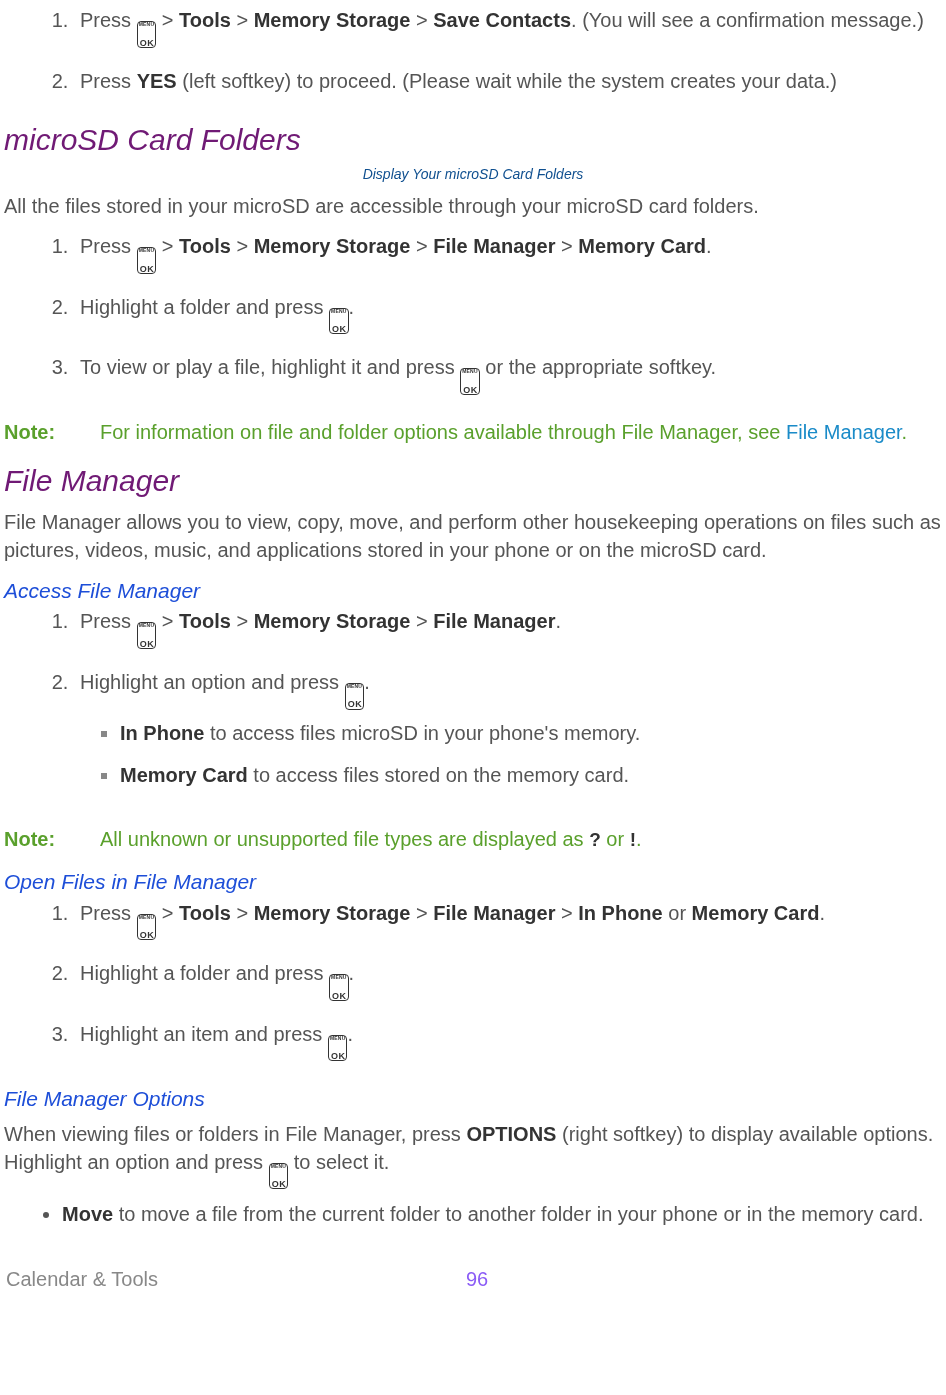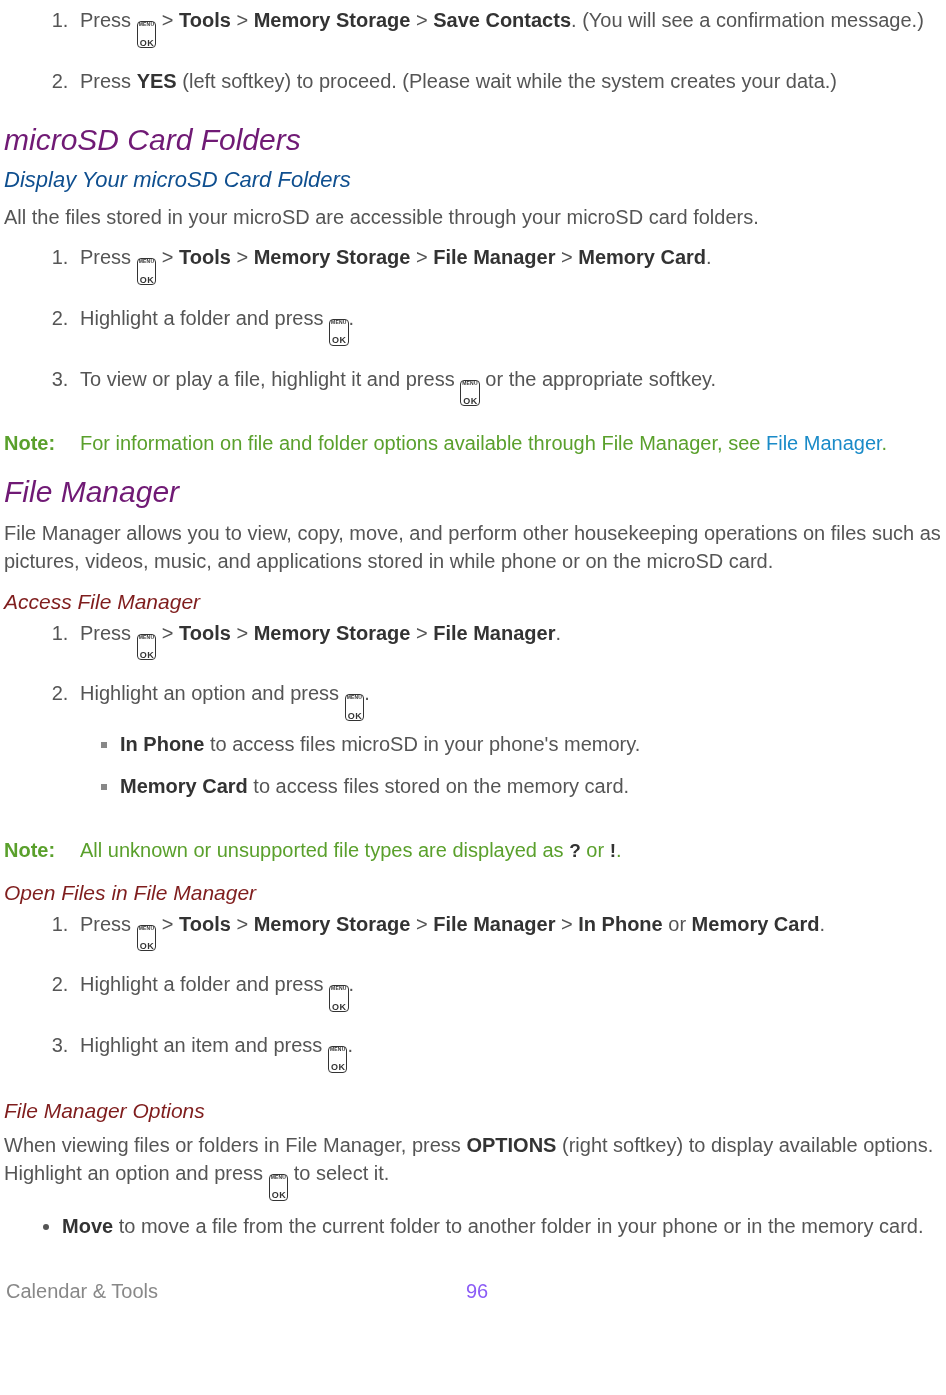--- a/index.html
+++ b/index.html
@@ -43,37 +43,39 @@
     font-weight: normal;
     color: #701a75;
     font-size: 30px;
     margin: 6px 0 0 0;
   }
   h3 {
     font-family: Arial, Helvetica, sans-serif;
     font-style: italic;
     font-weight: normal;
     color: #0f4f8f;
-    font-size: 22px;
+    font-size: 14px;
     margin: 4px 0 8px 0;
+    text-align: center;
   }
   h4 {
     font-family: Arial, Helvetica, sans-serif;
     font-style: italic;
     font-weight: normal;
-    color: #7f1d1d;
+    color: #1d4ed8;
     font-size: 21px;
     margin: 4px 0 2px 0;
   }
   .body-text {
     margin: 6px 0 12px 0;
   }
   .note-row {
     display: flex;
     margin: 4px 0 14px 0;
+    gap: 20px;
   }
   .note-label {
     color: #5aa02c;
     font-weight: bold;
     width: 76px;
     flex-shrink: 0;
   }
   .note-text {
     color: #5aa02c;
     flex: 1;
@@ -175,21 +177,21 @@
 </ol>
 
 <div class="note-row">
   <div class="note-label">Note:</div>
   <div class="note-text">
     <span>For information on file and folder options available through File Manager, see </span><span class="link">File Manager</span><span>.</span>
   </div>
 </div>
 
 <h2>File Manager</h2>
-<div class="body-text">File Manager allows you to view, copy, move, and perform other housekeeping operations on files such as pictures, videos, music, and applications stored in while phone or on the microSD card.</div>
+<div class="body-text">File Manager allows you to view, copy, move, and perform other housekeeping operations on files such as pictures, videos, music, and applications stored in your phone or on the microSD card.</div>
 
 <h4>Access File Manager</h4>
 <ol>
   <li>
     <span>Press </span><span class="ok-key"><span class="ok-key-inner">
           <span class="ok-menu">MENU</span>
           <span class="ok-ok">OK</span>
         </span></span><span> &gt; </span><b>Tools</b><span> &gt; </span><b>Memory Storage</b><span> &gt; </span><b>File Manager</b><span>.</span>
   </li>
   <li>

